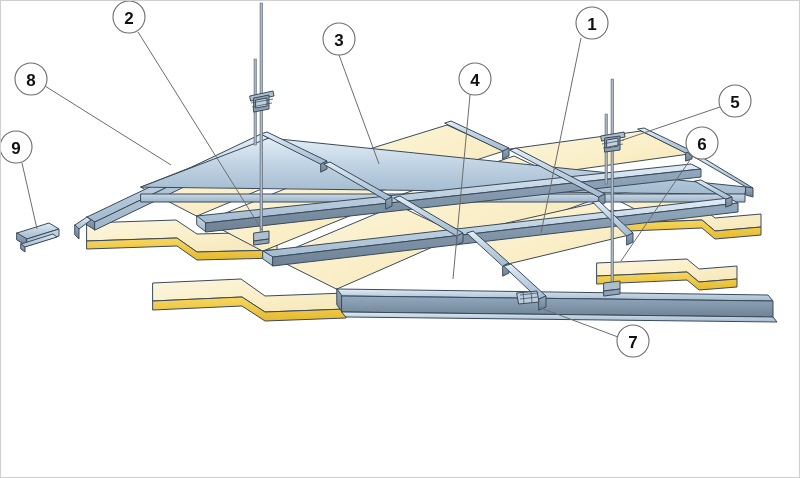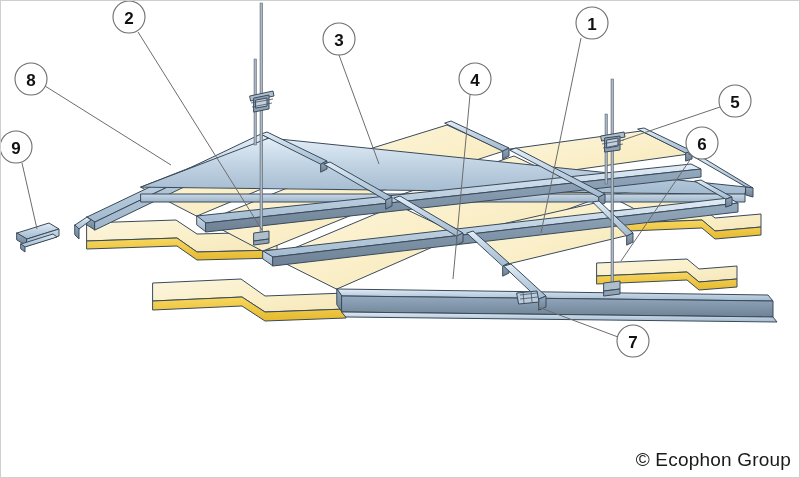--- a/index.html
+++ b/index.html
@@ -336,15 +336,14 @@
         <text class="callout-num" x="30" y="79">8</text>
       </g>
       <g>
         <circle class="callout-circle" cx="15" cy="146" r="16"></circle>
         <text class="callout-num" x="15" y="147">9</text>
       </g>
     </g>
 
   </svg>
 
-  <div class="copyright">© Ecophon Group</div>
 
 </div>
 
 </body></html>

